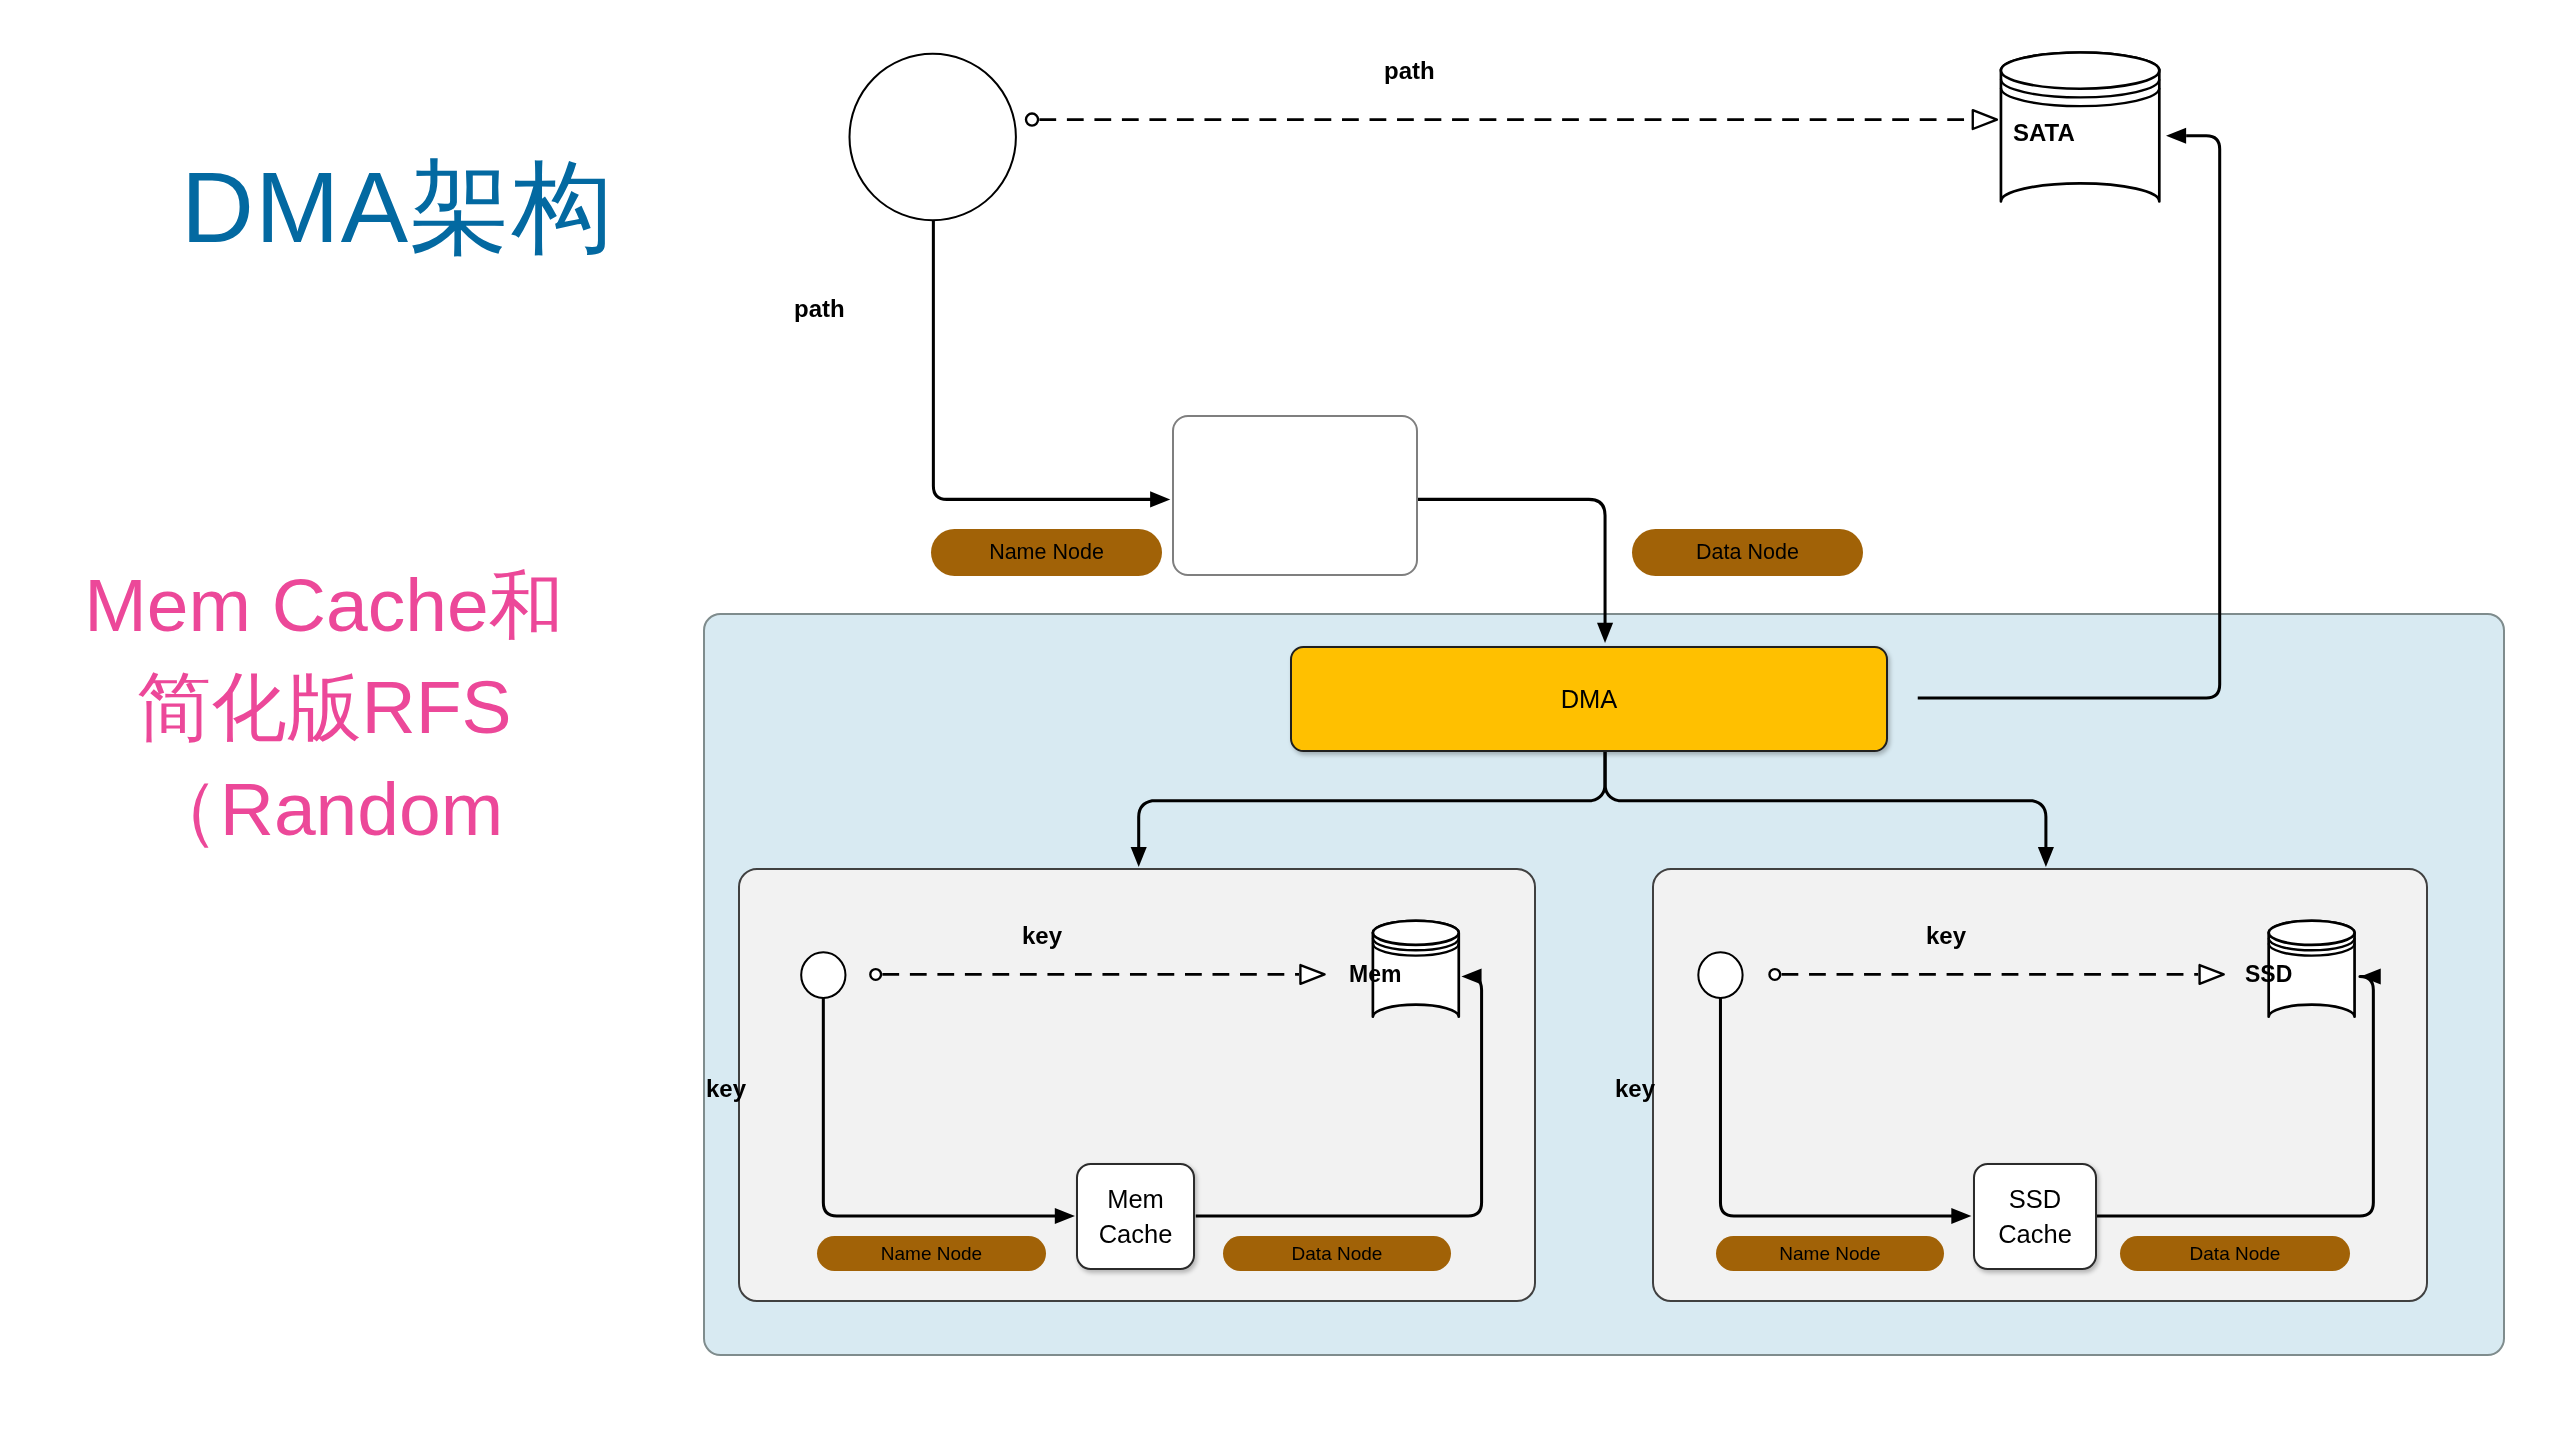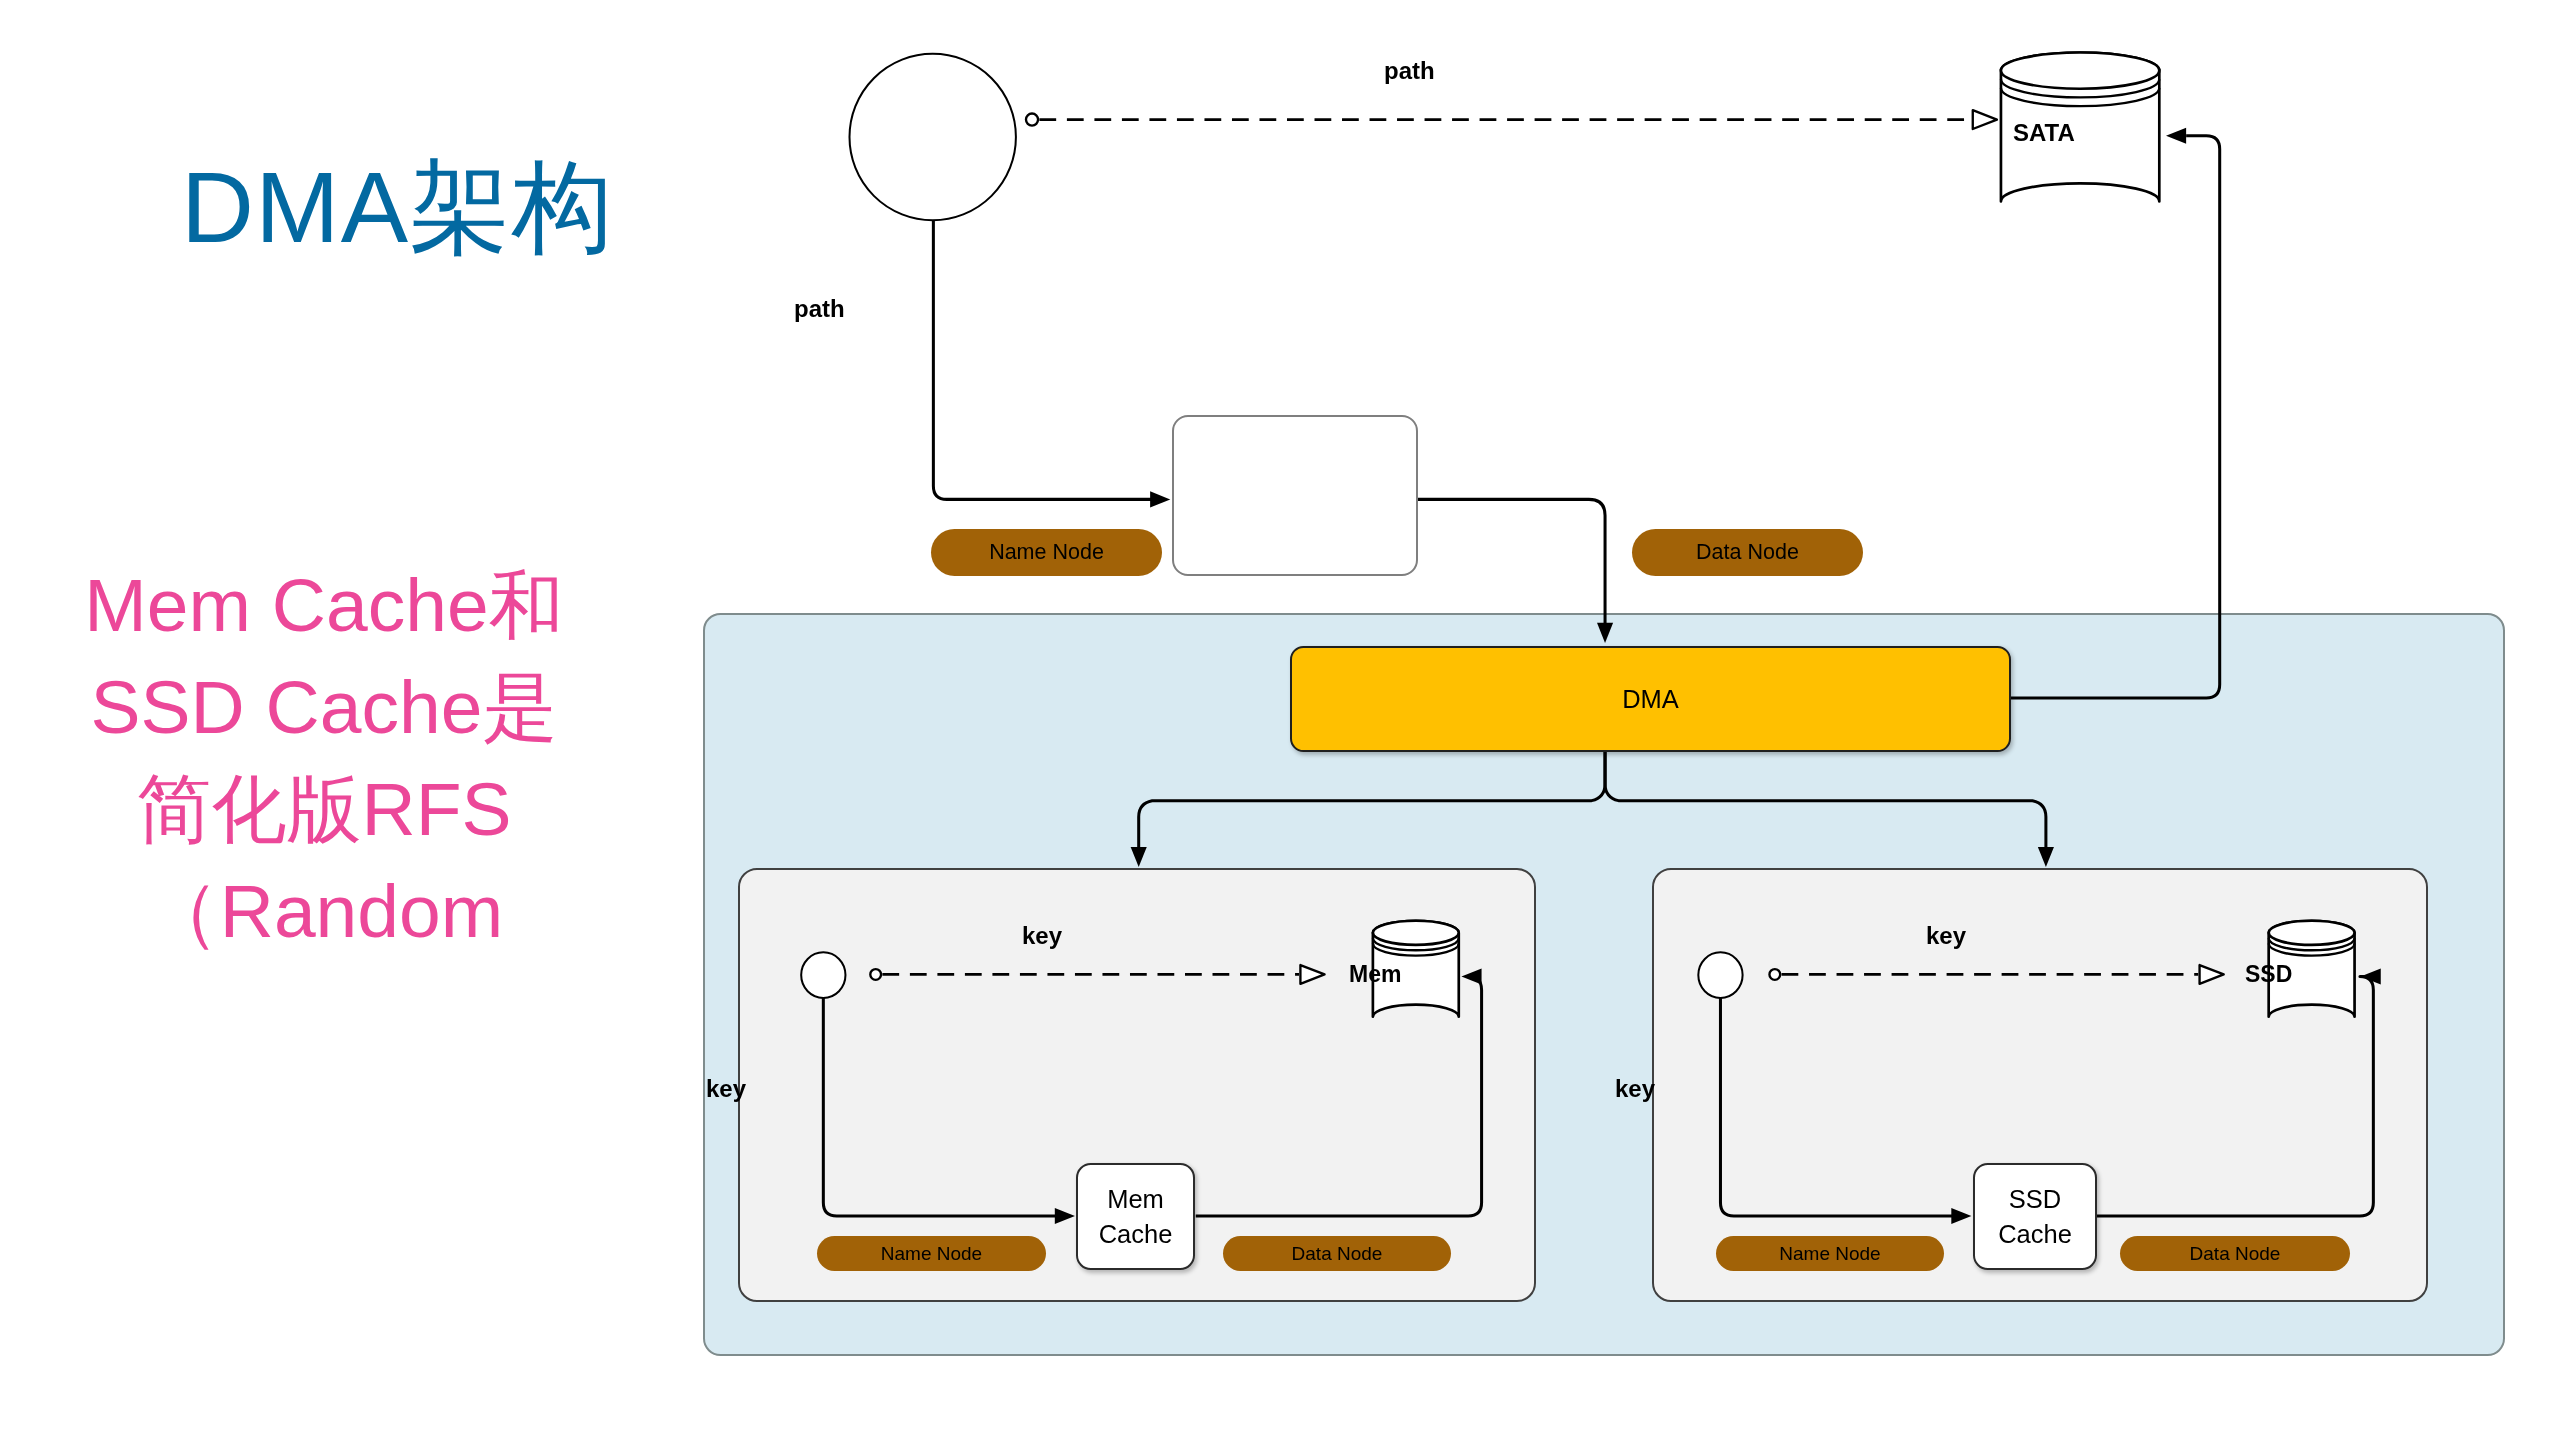--- a/index.html
+++ b/index.html
@@ -14,21 +14,21 @@
         font-size:75px;line-height:102px;font-weight:400;}
 
   .region-blue{left:703px;top:613px;width:1802px;height:743px;background:#d8eaf2;
                border:2px solid #7f8c8d;border-radius:17.4px;box-sizing:border-box;}
   .cluster{background:#f2f2f2;border:2px solid #404040;border-radius:19px;box-sizing:border-box;}
   .cluster-left{left:738px;top:868px;width:798px;height:434px;}
   .cluster-right{left:1652px;top:868px;width:776px;height:434px;}
 
   .white-box{left:1172px;top:415px;width:246px;height:161px;background:#ffffff;
              border:2px solid #7f7f7f;border-radius:16px;box-sizing:border-box;}
-  .dma-box{left:1290px;top:646px;width:721px;height:106px;background:#ffc000;
+  .dma-box{left:1290px;top:646px;width:598px;height:106px;background:#ffc000;
            border:2px solid #1f1f1f;border-radius:13.4px;box-sizing:border-box;
            display:flex;align-items:center;justify-content:center;
            font-size:25.5px;box-shadow:2px 2.7px 4px rgba(0,0,0,0.25);}
   .cache-box{background:#ffffff;border:2px solid #2b2b2b;border-radius:14.8px;box-sizing:border-box;
              display:flex;flex-direction:column;align-items:center;justify-content:center;
              font-size:25.5px;line-height:35px;box-shadow:2px 2.7px 4px rgba(0,0,0,0.25);}
   .cache-mem{left:1076px;top:1163px;width:119px;height:107px;}
   .cache-ssd{left:1973px;top:1163px;width:124px;height:107px;}
 
   .pill{background:#a16207;color:#000;display:flex;align-items:center;justify-content:center;
@@ -40,21 +40,20 @@
   .w200{width:134px;}
 </style>
 </head>
 <body>
 
 <div id="canvas">
 
   <div class="abs page-title">DMA架构</div>
   <div class="abs note">
     <div>Mem Cache和</div>
-    <div>SSD Cache是</div>
     <div>简化版RFS</div>
     <div>（Random</div>
   </div>
 
   <div class="abs region-blue"></div>
   <div class="abs cluster cluster-left"></div>
   <div class="abs cluster cluster-right"></div>
 
   <svg class="abs" width="2576" height="1449" viewBox="0 0 3839 2159" style="left:0;top:0;" fill="none" stroke-linejoin="round">
 

